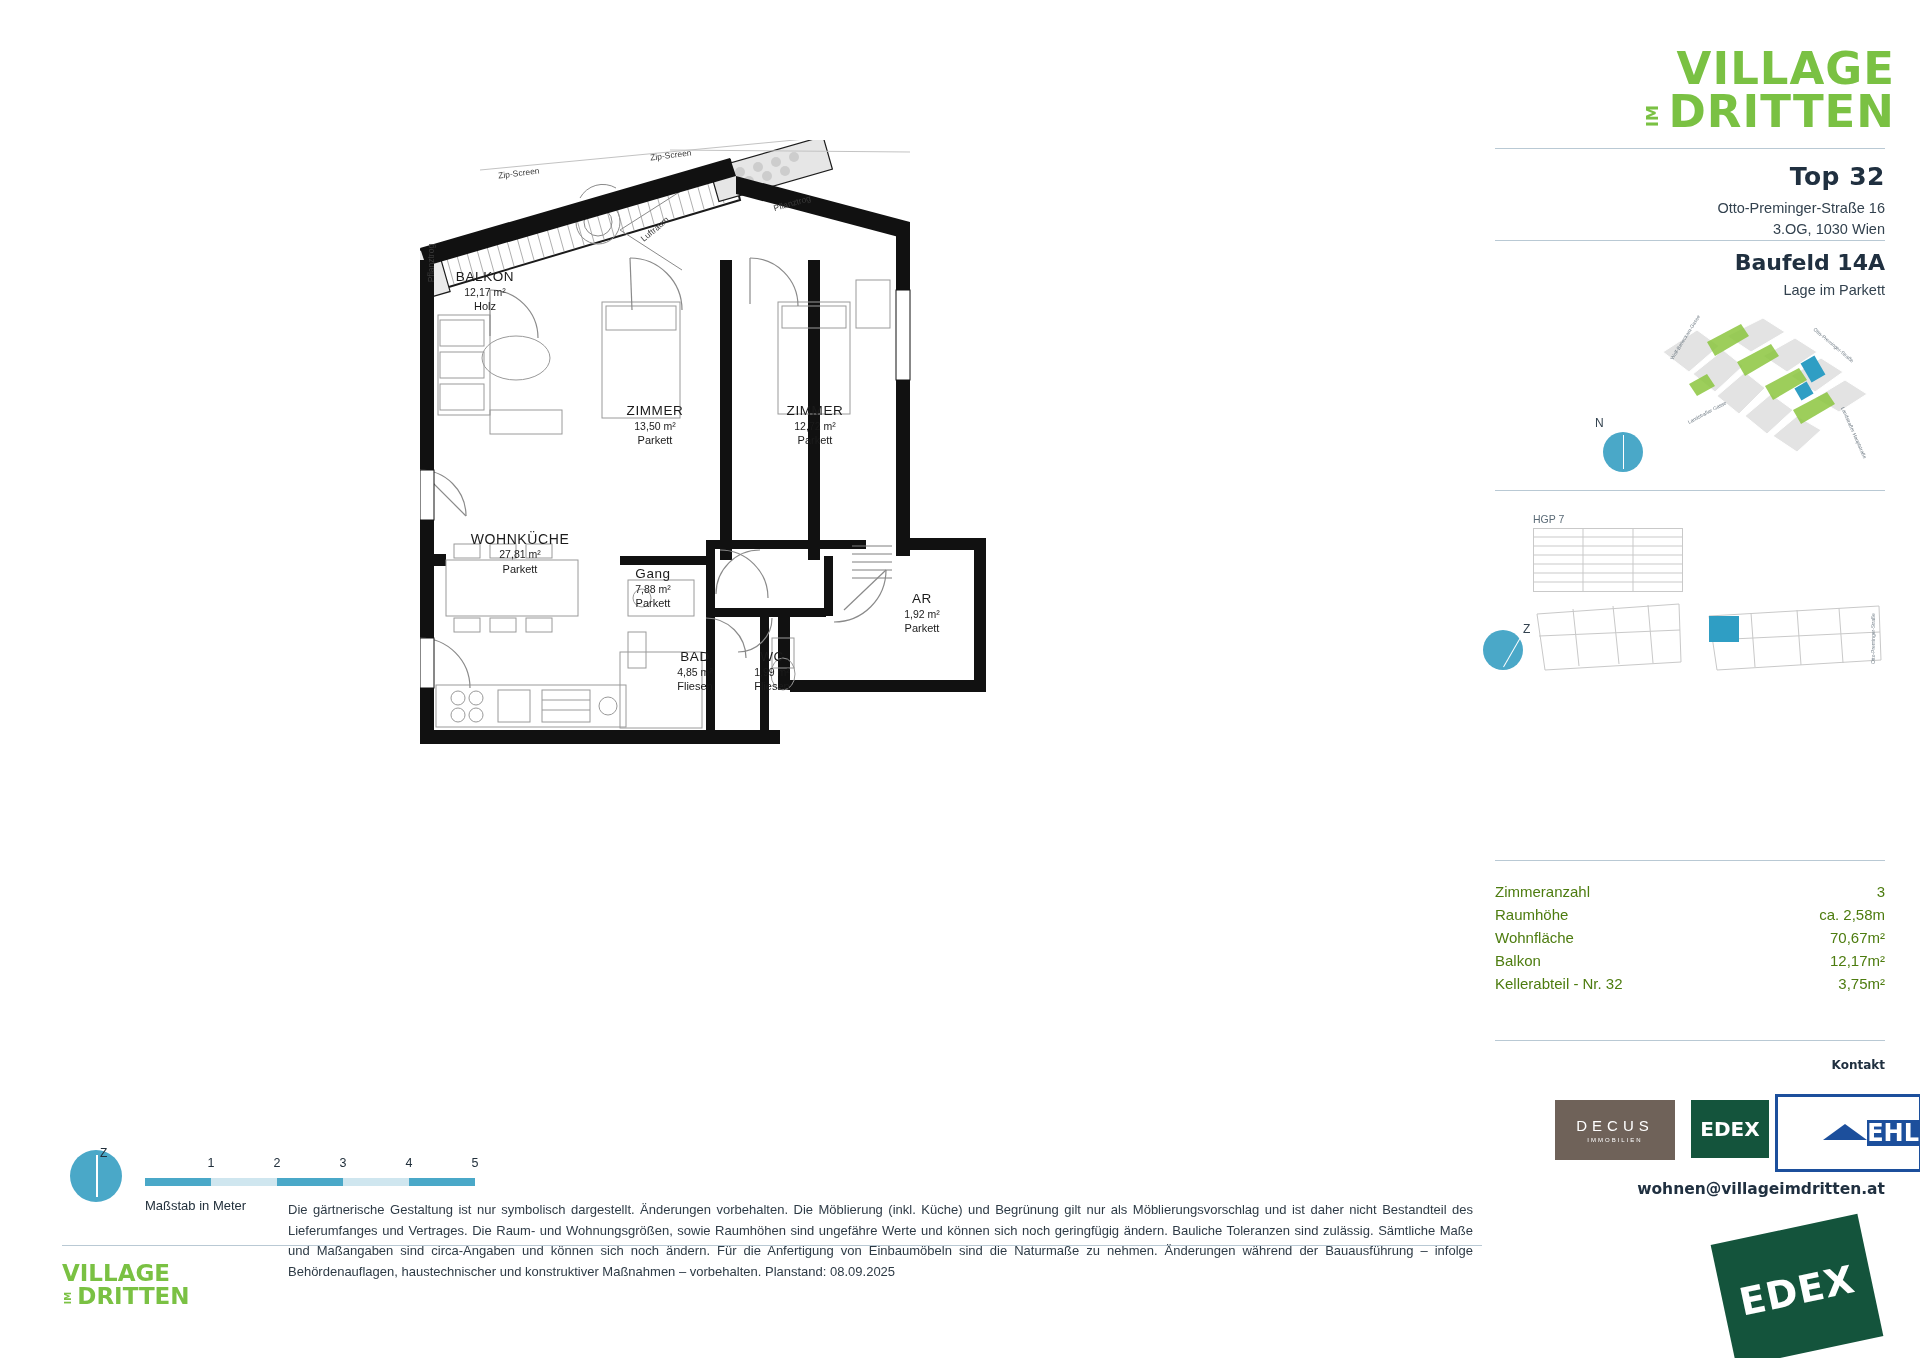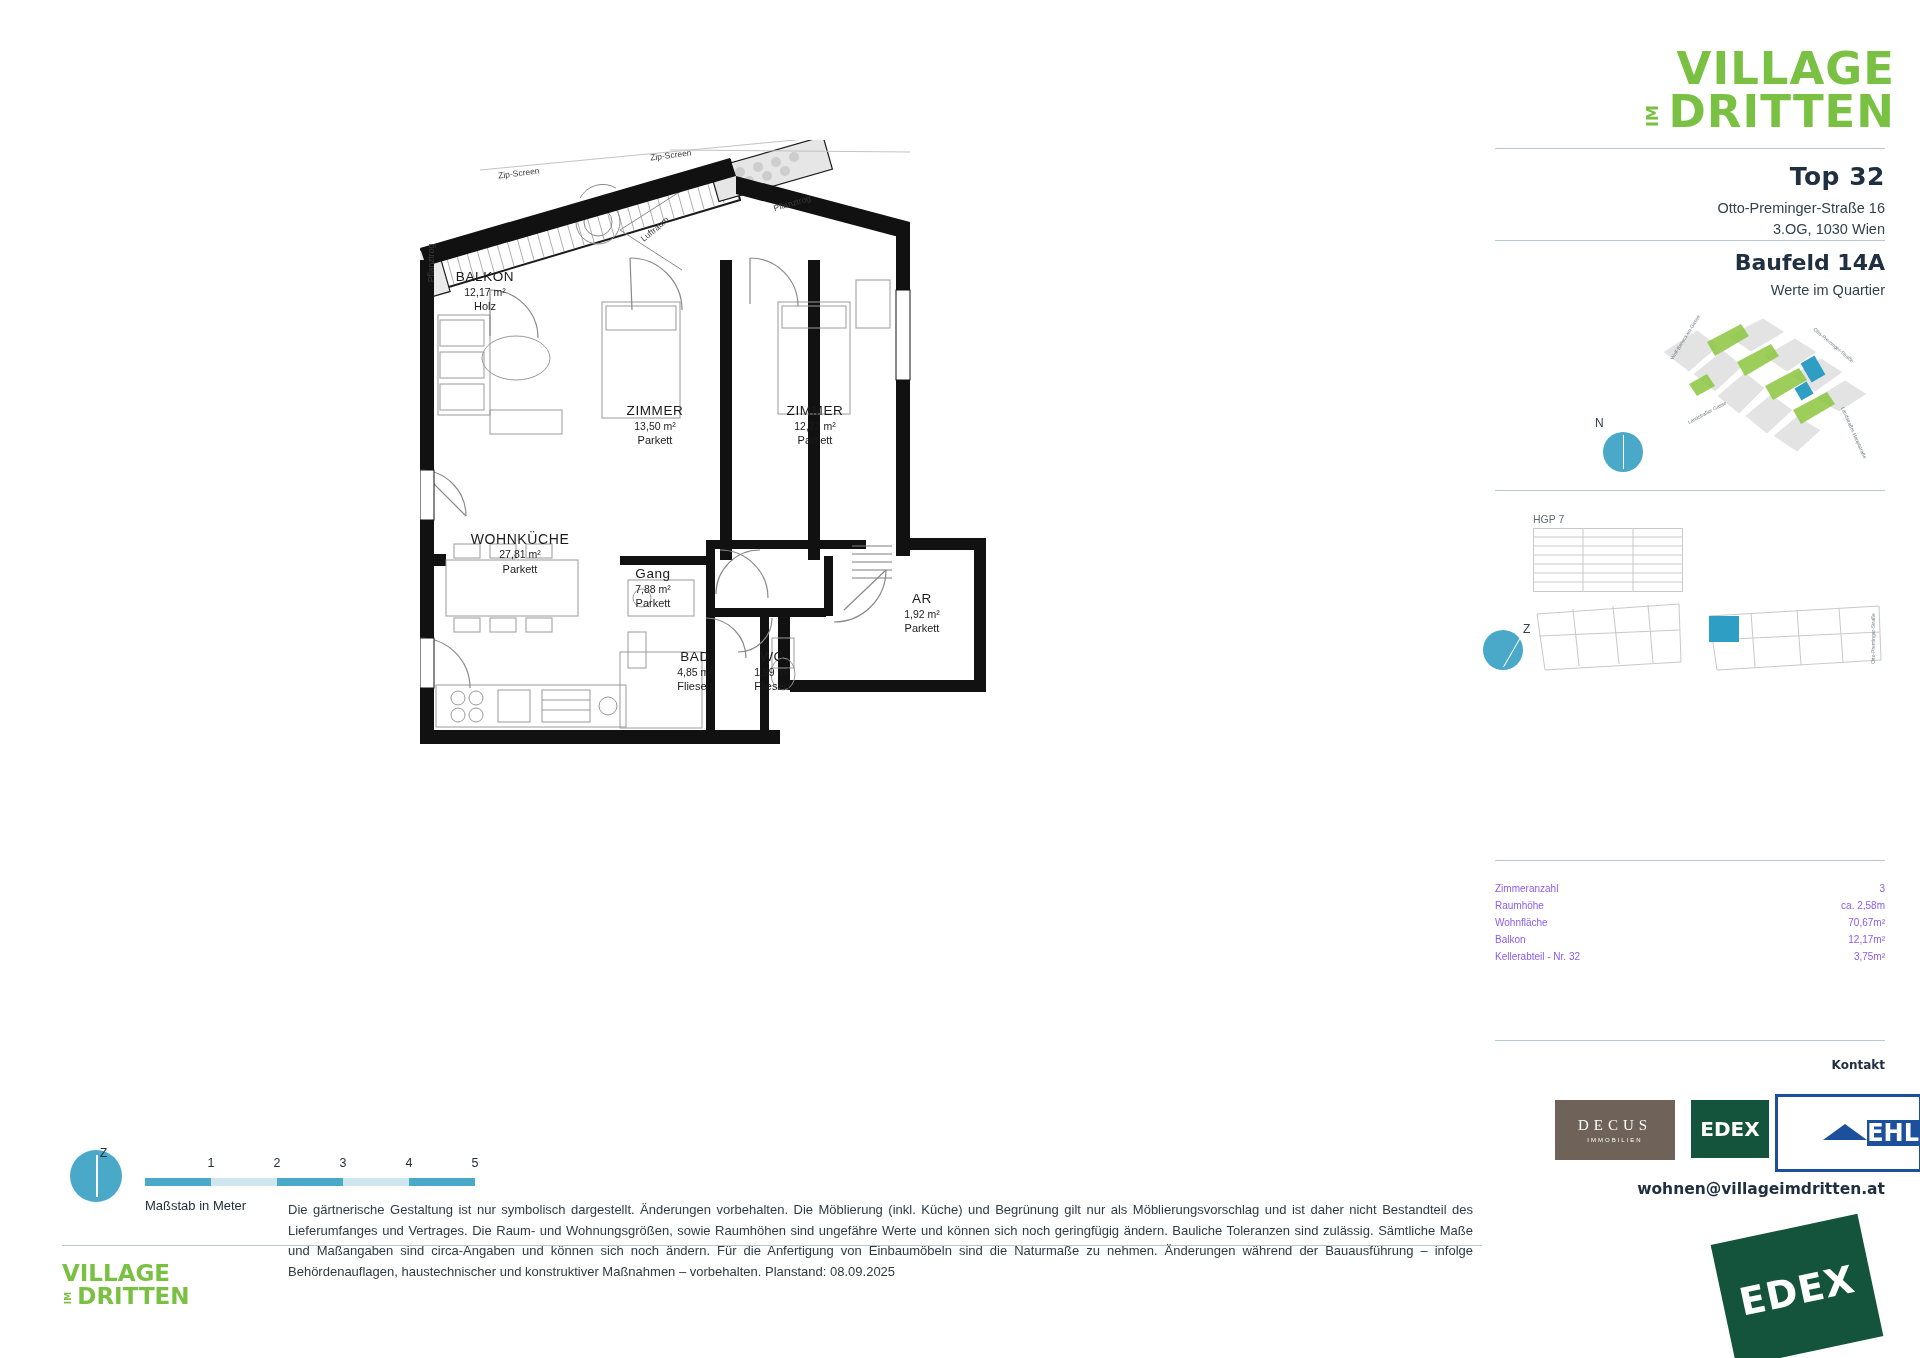--- a/index.html
+++ b/index.html
@@ -159,22 +159,22 @@
     color: #5a6a76;
     margin-bottom: 3px;
   }
 
   
   .facts {
     position: absolute;
     left: 0;
     top: 880px;
     width: 390px;
-    font-size: 10px;
-    color: #8b5cf6;
+    font-size: 15px;
+    color: #4d7c0f;
   }
   .facts .row {
     display: flex;
     justify-content: space-between;
     padding: 3px 0;
   }
   .facts .row .k { text-align: left; }
   .facts .row .v { text-align: right; }
 
   .kontakt {
@@ -202,21 +202,21 @@
     top: 0;
     width: 120px;
     height: 60px;
     background: #6f6259;
     color: #fff;
     display: flex;
     flex-direction: column;
     align-items: center;
     justify-content: center;
   }
-  .decus .d1 { font-size: 15px; letter-spacing: 5px; font-family: Liberation Serif, serif; }
+  .decus .d1 { font-size: 15px; letter-spacing: 5px; }
   .decus .d2 { font-size: 6px; letter-spacing: 2px; margin-top: 3px; }
   .edex-sm {
     position: absolute;
     left: 196px;
     top: 0;
     width: 78px;
     height: 58px;
     background: #14543c;
     color: #fff;
     display: flex;
@@ -702,21 +702,21 @@
 
     <div class="top-title">Top  32</div>
     <div class="top-address">
       <div>Otto-Preminger-Straße 16</div>
       <div>3.OG, 1030 Wien</div>
     </div>
 
     <div class="rule" style="top:240px;"></div>
 
     <div class="baufeld">Baufeld 14A</div>
-    <div class="lage">Werte im Quartier</div>
+    <div class="lage">Lage im Parkett</div>
 
     <div class="sitemap">
       <svg width="240" height="175" viewBox="0 0 240 175" xmlns="http://www.w3.org/2000/svg">
         <g fill="#e3e3e3" stroke="#ffffff" stroke-width="1">
           <polygon points="18,52 52,30 74,46 44,72"></polygon>
           <polygon points="48,74 78,50 98,66 70,92"></polygon>
           <polygon points="72,96 100,72 120,88 94,114"></polygon>
           <polygon points="100,116 126,94 148,110 122,134"></polygon>
           <polygon points="128,136 152,116 176,130 152,152"></polygon>
           <polygon points="82,36 118,18 140,32 106,52"></polygon>

